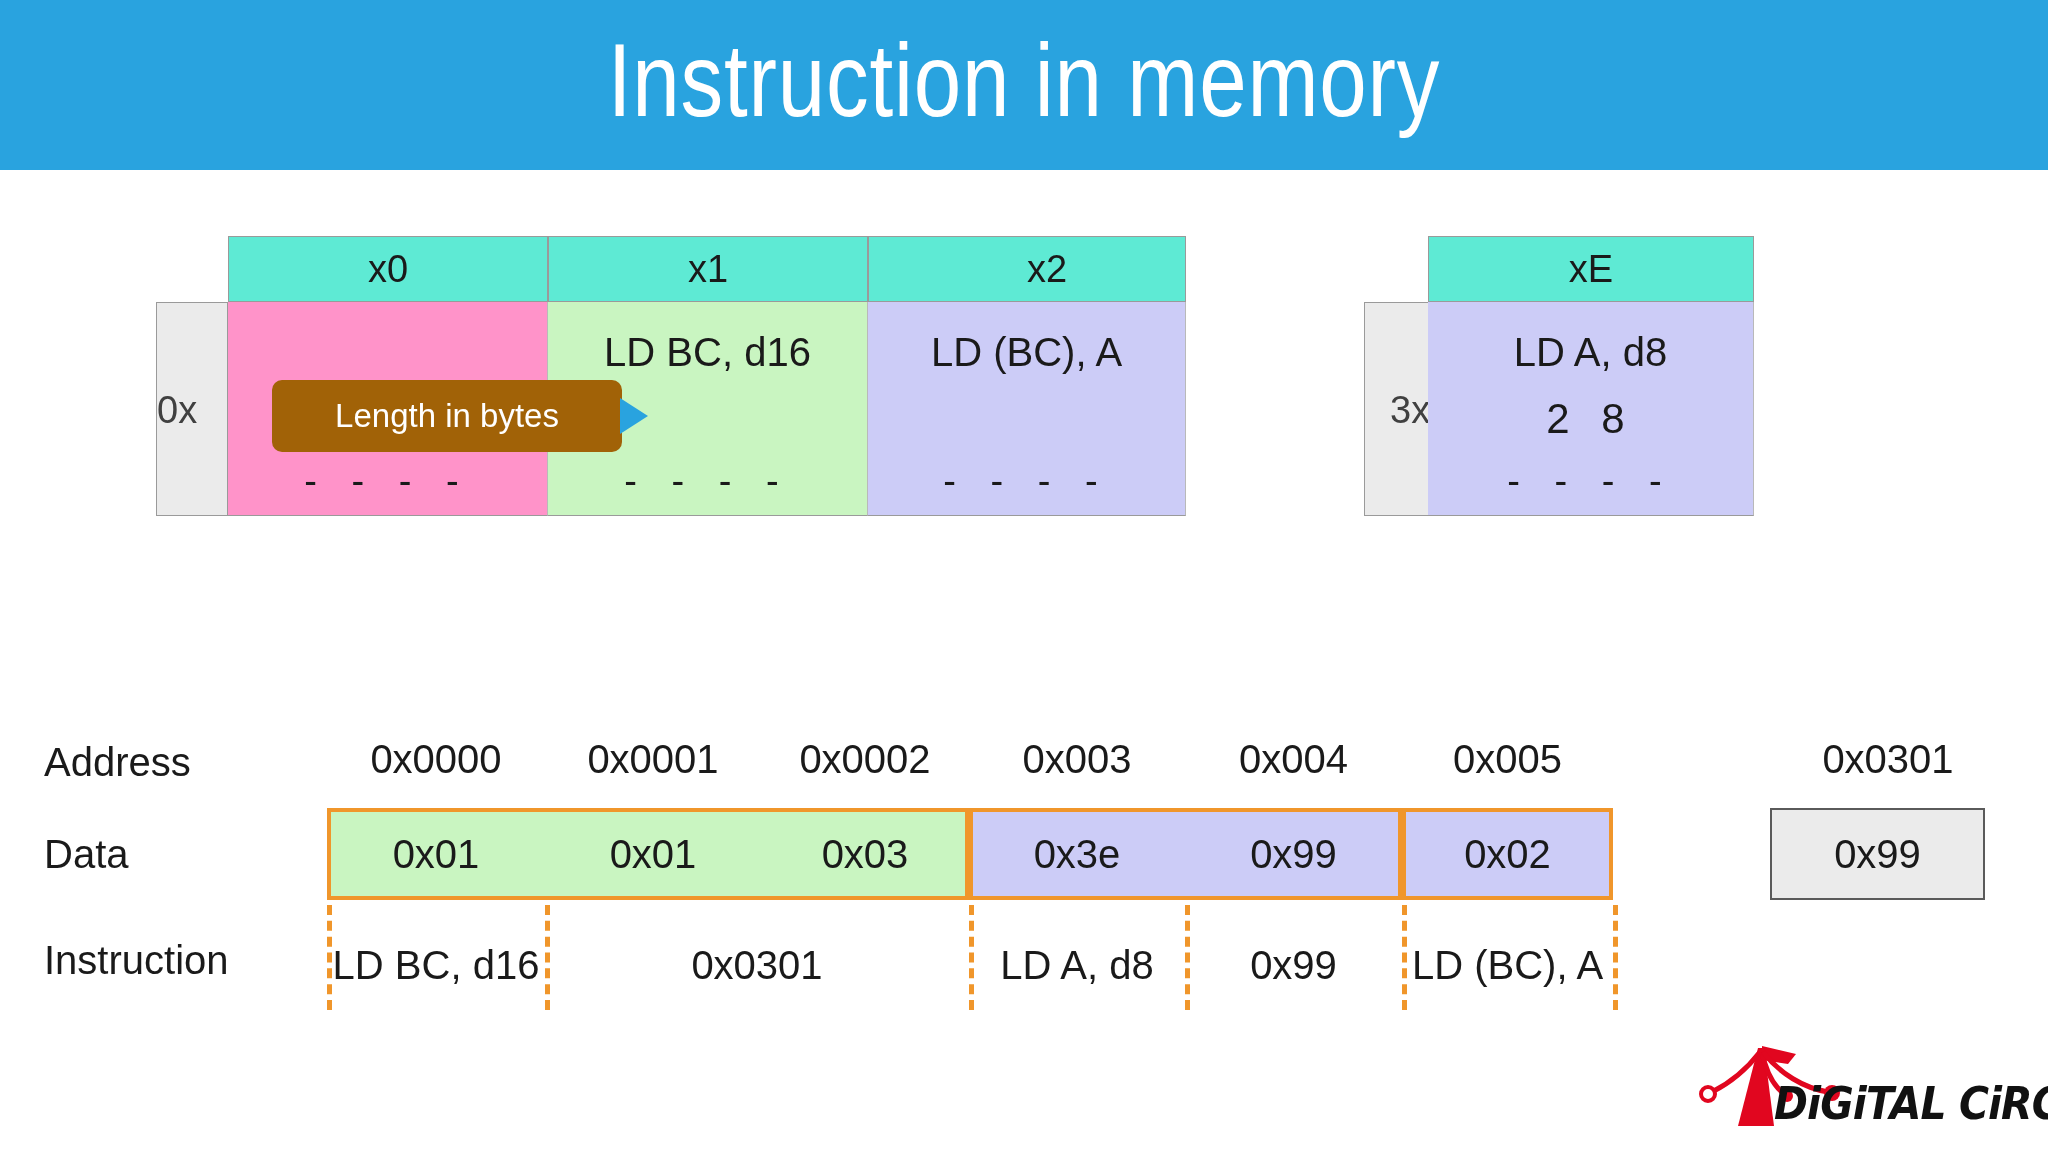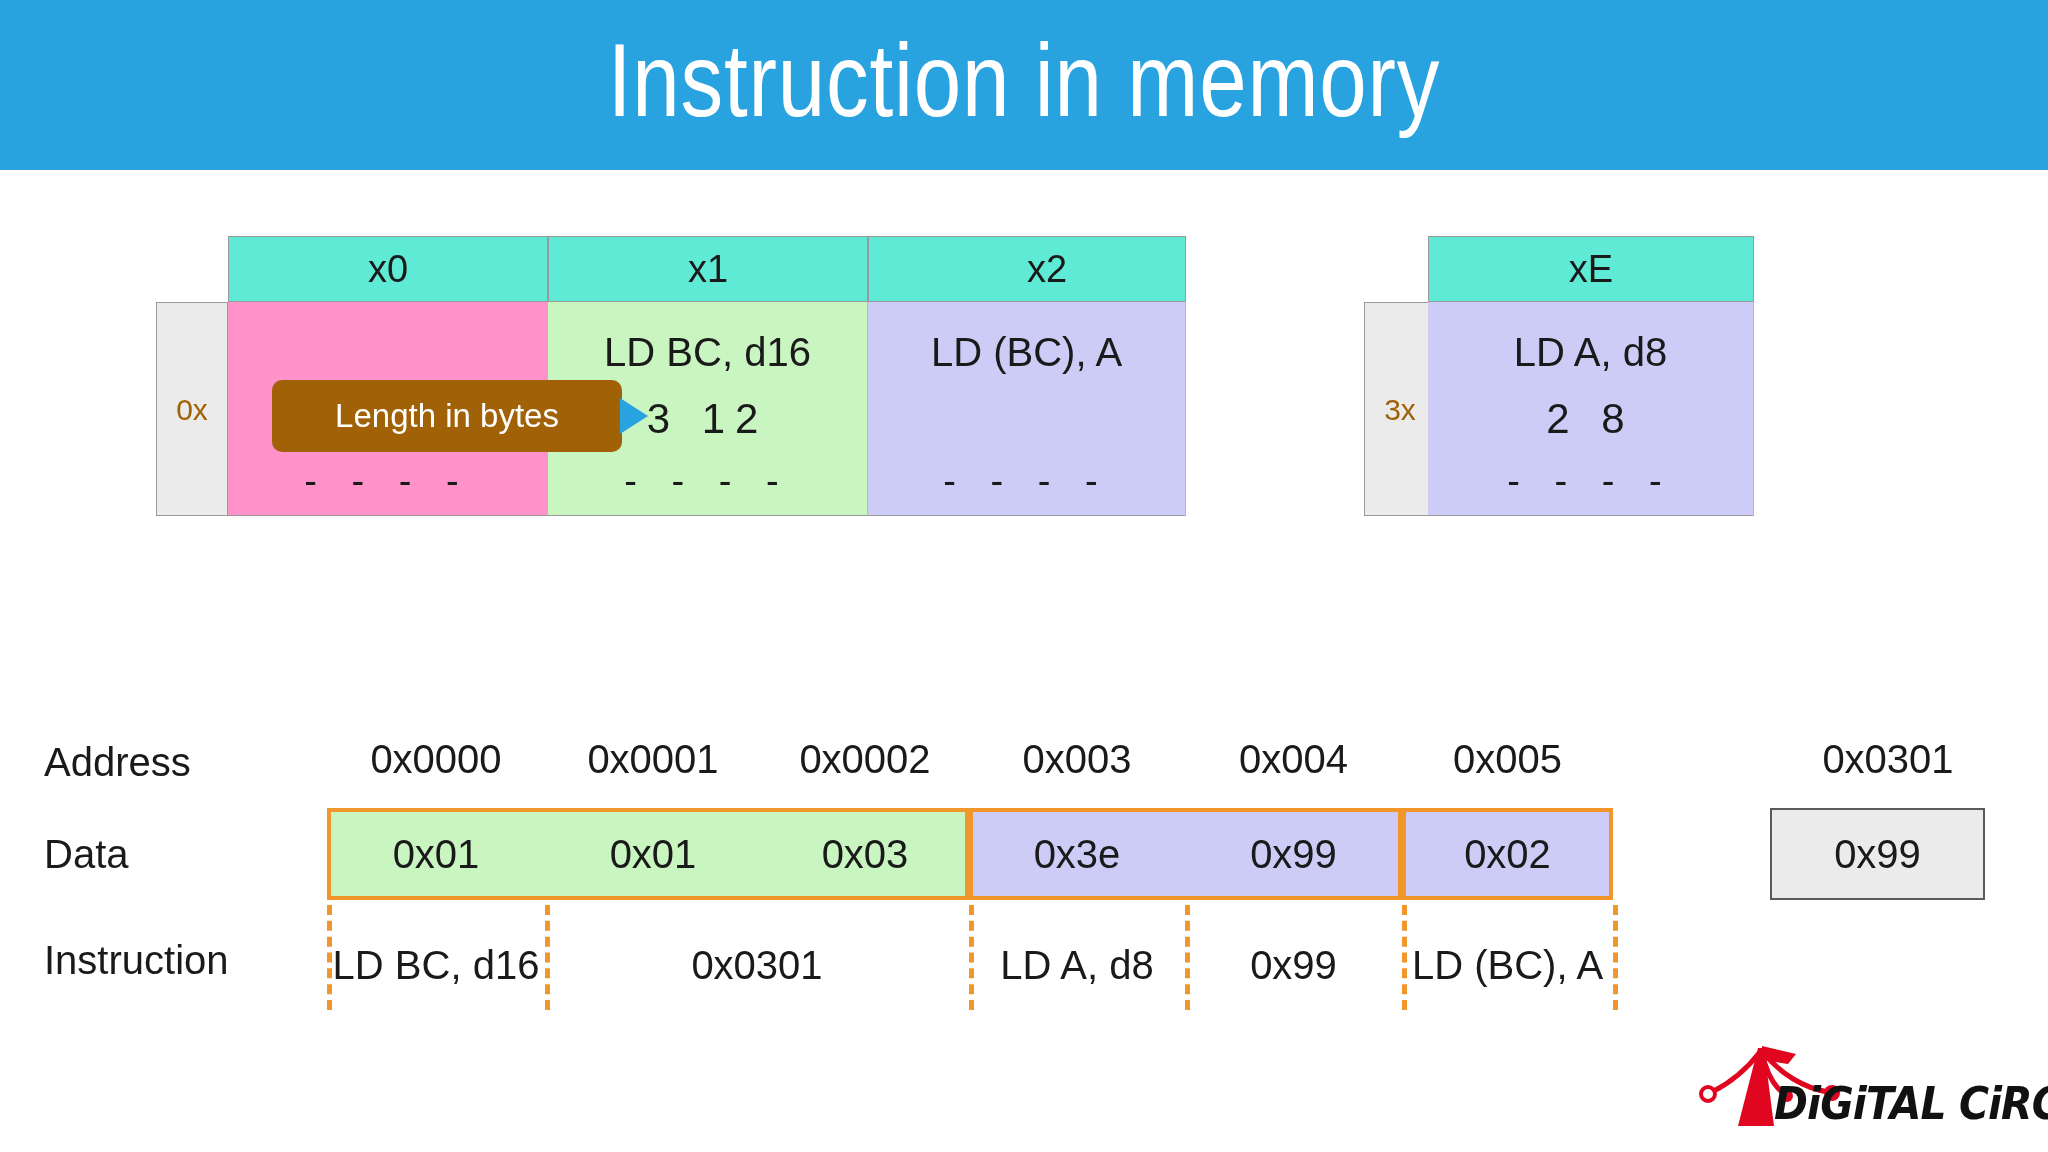--- a/index.html
+++ b/index.html
@@ -57,24 +57,24 @@
     text-align: center;
     line-height: 64px;
     height: 66px;
   }
   .row-head {
     position: absolute;
     background: #ebebeb;
     border: 1px solid #9a9a9a;
     box-sizing: border-box;
     font-family: "Liberation Sans", sans-serif;
-    font-size: 30px;
-    font-weight: 300;
-    color: #a16207;
-    text-align: center;
+    font-size: 38px;
+    font-weight: 300;
+    color: #404040;
+    text-align: left;
     width: 72px;
   }
   .opcell {
     position: absolute;
     box-sizing: border-box;
     border-right: 1px solid #b9b9b9;
     border-bottom: 1px solid #9a9a9a;
     font-family: "Liberation Sans", sans-serif;
     font-weight: 300;
     color: #1a1a1a;
@@ -262,38 +262,37 @@
   <div class="row-head" style="left:156px; top:302px; height:214px; line-height:214px;">
     <span>0x</span>
   </div>
 
   <div class="opcell fill-pink" style="left:228px; top:302px; width:320px; height:214px;">
     <div class="flags">- - - -</div>
   </div>
 
   <div class="opcell fill-green" style="left:548px; top:302px; width:320px; height:214px;">
     <div class="mnemonic">LD BC, d16</div>
-    <div class="nums">3  12</div>
     <div class="flags">- - - -</div>
   </div>
 
   <div class="opcell fill-purple" style="left:868px; top:302px; width:318px; height:214px;">
     <div class="mnemonic">LD (BC), A</div>
     <div class="flags">- - - -</div>
   </div>
 </div>
 
 <div id="callout">
   <span>Length in bytes</span>
 </div>
 
 <div class="optable">
   <div class="col-head" style="left:1428px; top:236px; width:326px;">xE</div>
 
-  <div class="row-head" style="left:1364px; top:302px; height:214px; line-height:214px;">
+  <div class="row-head" style="left:1364px; top:302px; height:214px; line-height:214px;padding-left:25px;">
     <span>3x</span>
   </div>
 
   <div class="opcell fill-purple" style="left:1428px; top:302px; width:326px; height:214px;">
     <div class="mnemonic">LD A, d8</div>
     <div class="nums">2  8</div>
     <div class="flags">- - - -</div>
   </div>
 </div>
 

